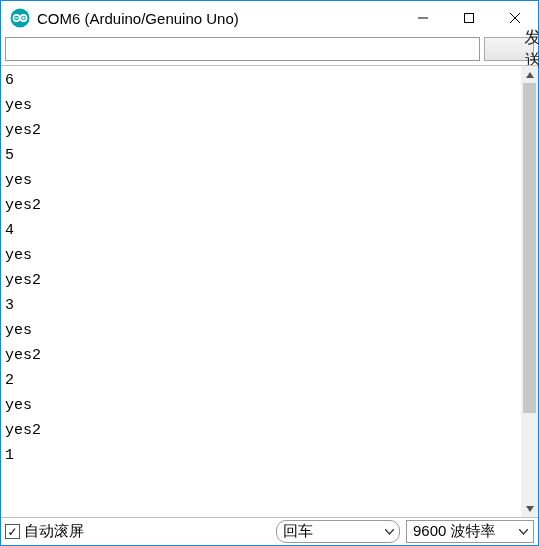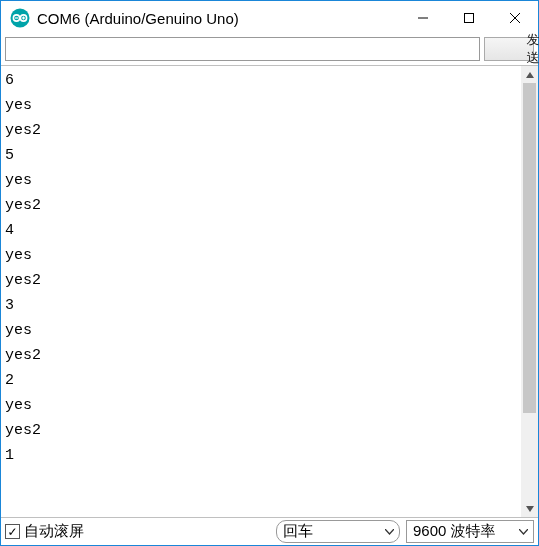--- a/index.html
+++ b/index.html
@@ -60,21 +60,21 @@
     background: #fff;
     padding: 0 4px;
     font-size: 14px;
     outline: none;
   }
   .send-btn {
     width: 37px;
     border: 1px solid #aaa;
     background: linear-gradient(#f5f5f5,#e6e6e6);
     display: flex; align-items: center; justify-content: center;
-    font-size: 13px;
+    font-size: 17px;
     color: #222;
     cursor: default;
     padding-left: 48px;
   }
   
   .output-wrap {
     flex: 1 1 auto;
     position: relative;
     border-top: 1px solid #c0c0c0;
     border-bottom: 1px solid #c0c0c0;

